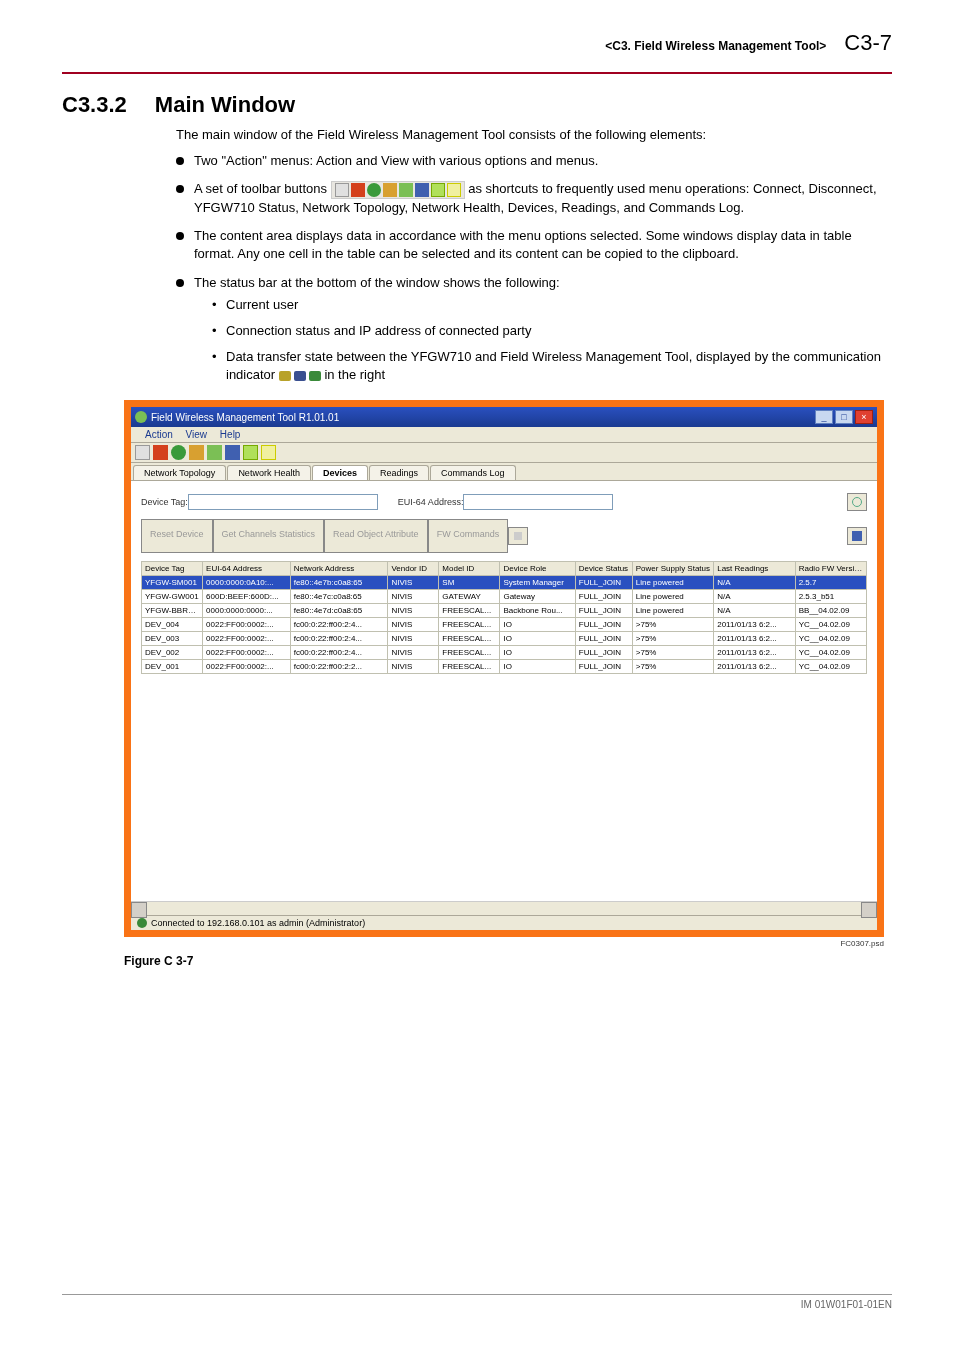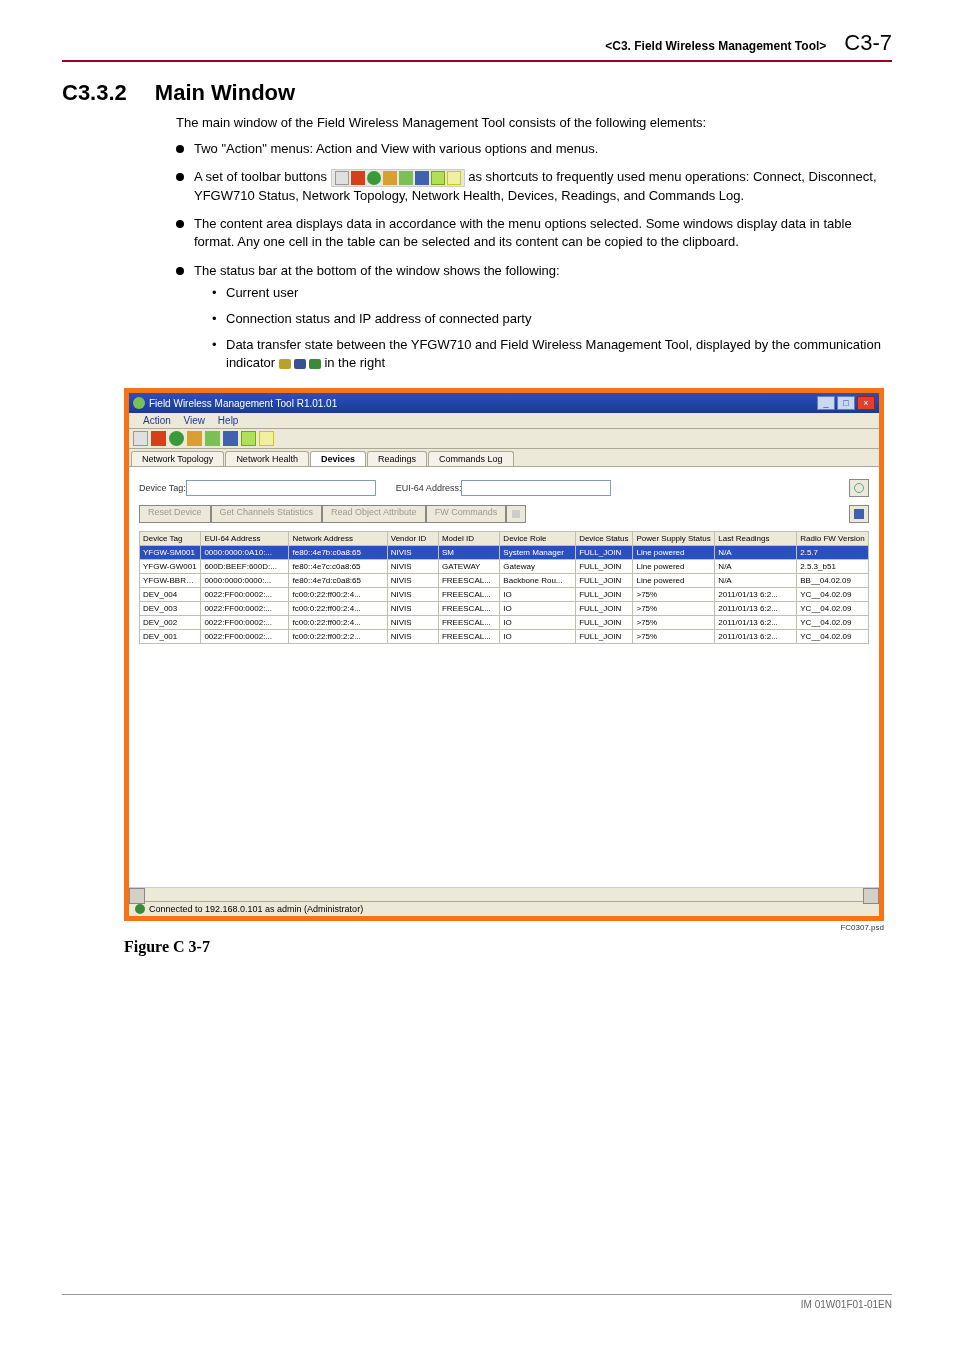--- a/index.html
+++ b/index.html
@@ -10,21 +10,21 @@
     width: 954px;
     height: 1350px;
     position: relative;
     font-size: 13px;
     color: #000;
   }
   .page-header {
     display: flex;
     justify-content: flex-end;
     align-items: baseline;
-    padding: 30px 62px 4px 62px;
+    padding: 30px 62px 16px 62px;
     gap: 18px;
   }
   .page-header .breadcrumb { font-size: 12px; font-weight: bold; }
   .page-header .pagenum { font-size: 22px; font-weight: normal; }
   .red-rule { height: 2px; background: #a00020; margin: 0 62px 18px 62px; }
   .content { padding: 0 62px; }
   h2.section-title { font-size: 22px; margin: 0 0 8px 0; }
   h2.section-title .gap { display: inline-block; width: 28px; }
   .body-indent { margin-left: 114px; }
   .body-indent p { margin: 4px 0 8px 0; line-height: 1.4; }
@@ -46,40 +46,40 @@
   .ic-h { background: #f0f0a0; border: 1px solid #cc0; }
   .comm-ind { display: inline-flex; gap: 3px; vertical-align: middle; }
   .comm-ind span { width: 12px; height: 10px; border-radius: 2px; }
   .ci-y { background: #b8a22a; }
   .ci-b { background: #3a5090; }
   .ci-g { background: #3a8a3a; }
 
   
   .figure { margin: 16px 0 0 62px; width: 760px; }
   .figcap-label { font-size: 8px; text-align: right; margin-top: 2px; color: #333; }
-  .figcap { font-weight: bold; font-size: 16px; margin-top: 6px; font-family: Liberation Serif, serif; }
-  .app-window { border: 5px solid #f97316; font-size: 10px; background: #15803d; }
+  .figcap { font-weight: bold; font-size: 12px; margin-top: 6px; }
+  .app-window { border: 7px solid #f97316; font-size: 10px; background: #15803d; }
   .titlebar { background: linear-gradient(#2a50c0, #1a3a90); color: #fff; display: flex; align-items: center; padding: 2px 4px; height: 20px; }
   .titlebar .app-icon { width: 12px; height: 12px; background: #7bbf55; border-radius: 50%; margin-right: 4px; }
   .titlebar .title { flex: 1; font-size: 10px; }
   .win-btns { display: flex; gap: 2px; }
   .win-btn { width: 18px; height: 14px; background: #c8d8f0; color: #1a3a90; font-size: 9px; display: flex; align-items: center; justify-content: center; border: 1px solid #6080c0; }
   .win-close { background: #e04030; color: #fff; border-color: #a02010; }
   .menubar { background: #ece9d8; padding: 2px 14px; border-bottom: 1px solid #aca899; }
   .menubar span { color: #1a3a90; margin-right: 10px; }
   .app-toolbar { background: #ece9d8; padding: 2px 4px; border-bottom: 1px solid #aca899; display: flex; gap: 3px; }
   .app-toolbar span { width: 15px; height: 15px; display: inline-block; }
   .tabbar { background: #ece9d8; padding: 2px 2px 0 2px; border-bottom: 1px solid #aca899; display: flex; gap: 1px; font-size: 9px; }
   .tab { padding: 2px 10px; background: #f4f2e8; border: 1px solid #aca899; border-bottom: none; border-radius: 3px 3px 0 0; }
   .tab.active { background: #fff; font-weight: bold; }
   .pane { background: #fff; padding: 12px 10px 4px 10px; min-height: 420px; position: relative; }
   .row { display: flex; align-items: center; margin-bottom: 8px; font-size: 9px; }
   .row label { color: #333; }
   .txtbox { border: 1px solid #7f9db9; background: #fff; height: 16px; }
-  .btn { border: 1px solid #888; background: #ece9d8; padding: 1px 8px; color: #999; height: 18px; font-size: 9px; }
+  .btn { border: 1px solid #888; background: #ece9d8; padding: 9px 8px; color: #999; height: 34px; font-size: 9px; }
   .iconbtn { width: 20px; height: 18px; border: 1px solid #888; background: #ece9d8; display: flex; align-items: center; justify-content: center; }
   table.grid { width: 100%; border-collapse: collapse; font-size: 8px; table-layout: fixed; }
   table.grid th, table.grid td { border: 1px solid #c0c0b0; padding: 2px 3px; text-align: left; overflow: hidden; white-space: nowrap; text-overflow: ellipsis; }
   table.grid th { background: #ece9d8; font-weight: normal; }
   table.grid tr.sel td { background: #2a50c0; color: #fff; }
   .statusbar { background: #ece9d8; border-top: 1px solid #aca899; padding: 2px 6px; display: flex; align-items: center; gap: 4px; font-size: 9px; }
   .status-dot { width: 10px; height: 10px; background: #3a8a3a; border-radius: 50%; }
   .hscroll { height: 14px; background: #ece9d8; border-top: 1px solid #ccc; position: relative; }
   .hscroll::before, .hscroll::after { content: ""; position: absolute; top: 0; width: 14px; height: 14px; background: #d4d0c8; border: 1px solid #888; }
   .hscroll::before { left: 0; }

